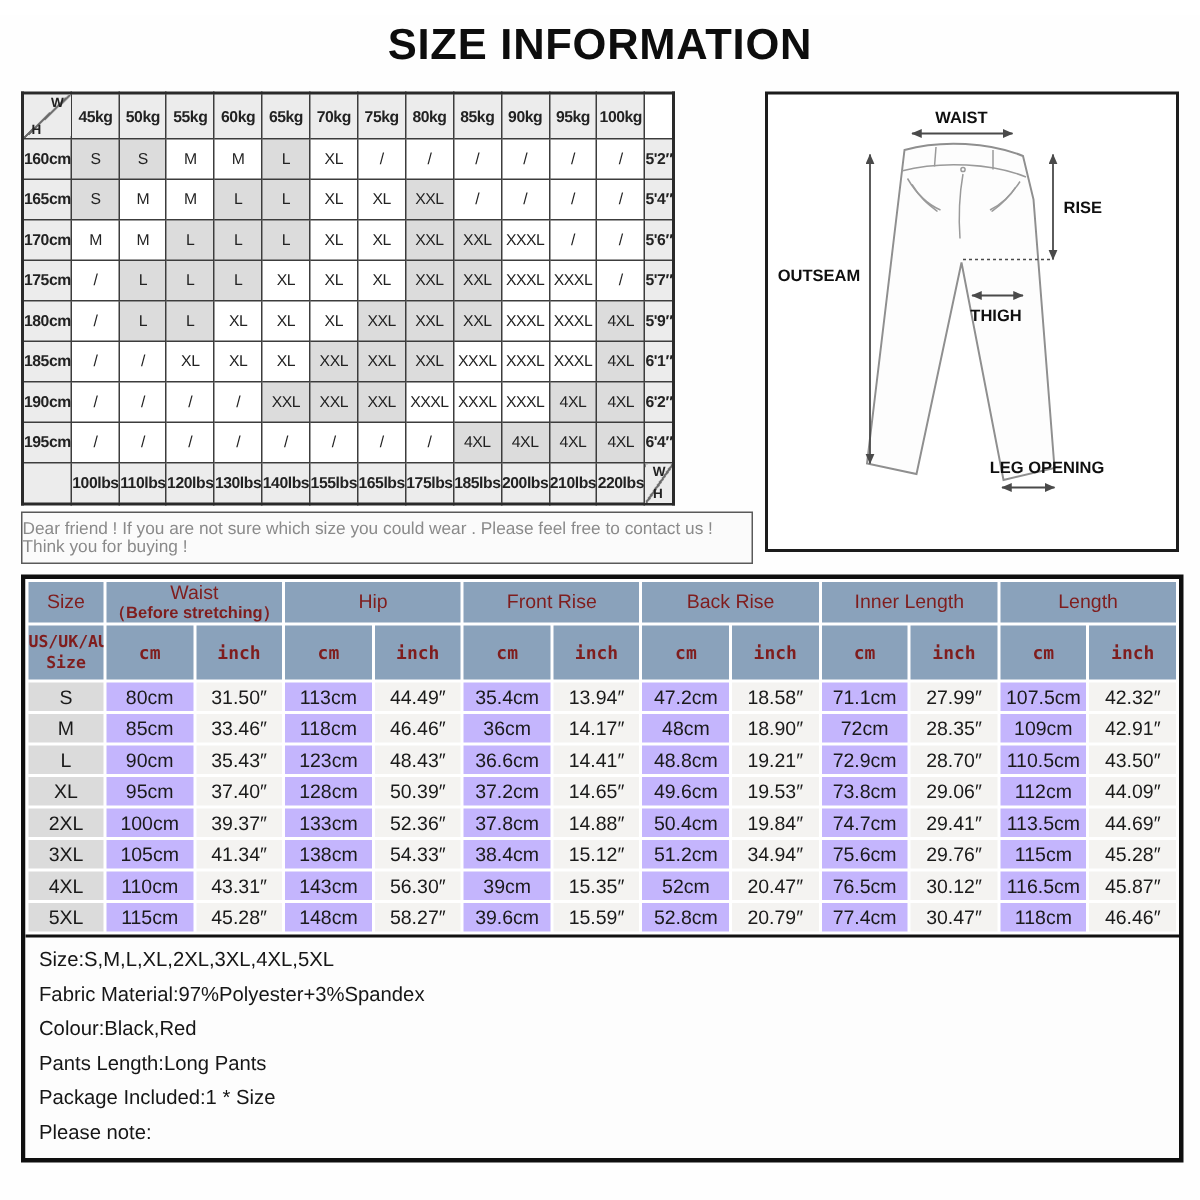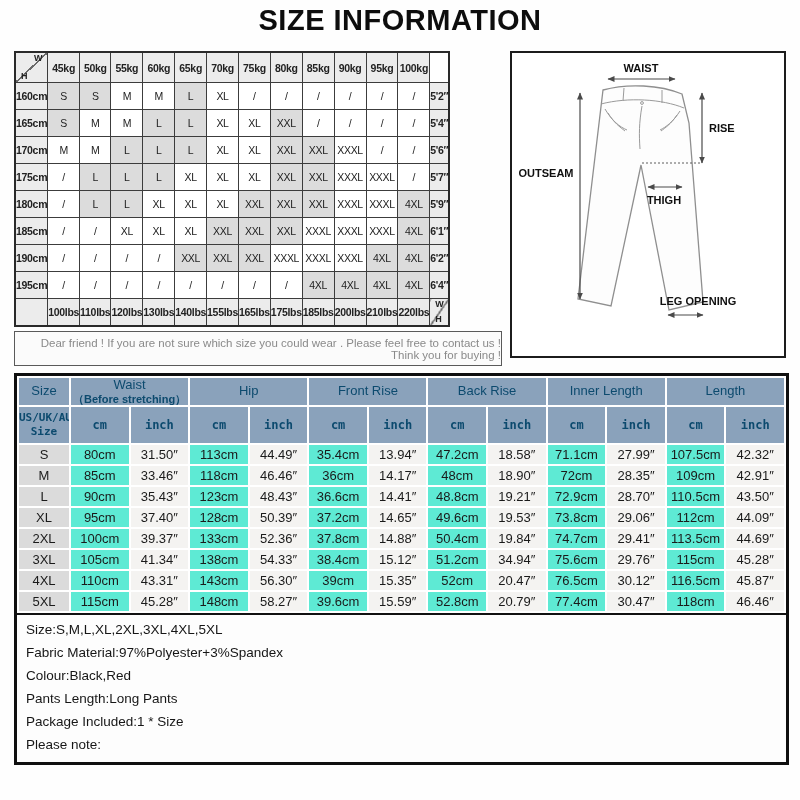--- a/index.html
+++ b/index.html
@@ -1,49 +1,49 @@
 <!DOCTYPE html>
 <html><head>
 <meta charset="utf-8">
 <style>
   html,body{margin:0;padding:0;background:#fff;}
   body{width:800px;height:800px;font-family:"Liberation Sans",sans-serif;color:#1a1a1a;overflow:hidden;}
   .page{position:relative;width:800px;height:800px;background:#fefefe;}
-  .title{margin:0;padding-top:4px;text-align:center;font-size:29px;font-weight:bold;letter-spacing:.5px;color:#0d0d0d;}
+  .title{margin:10px;padding-top:4px;text-align:center;font-size:29px;font-weight:bold;letter-spacing:.5px;color:#0d0d0d;}
   .top-section{display:flex;align-items:flex-start;margin:14px 0 0 14px;gap:8px;}
   
   table.matrix{border-collapse:collapse;border:2px solid #2a2a2a;background:#fff;}
   table.matrix td{border:1px solid #3c3c3c;text-align:center;vertical-align:middle;
     font-size:10.5px;letter-spacing:-.3px;height:26px;padding:0;color:#222;white-space:nowrap;}
   table.matrix tr.hrow td{height:29px;font-weight:bold;}
   td.hdr{background:#ececec;font-weight:bold;}
   td.plain{background:#fff;}
   td.val{background:#fff;}
   td.val.shaded{background:#dcdcdc;}
   td.corner{position:relative;background:#ececec;
     background-image:linear-gradient(to bottom right,transparent calc(50% - .8px),#6a6a6a calc(50% - .8px),#6a6a6a calc(50% + .8px),transparent calc(50% + .8px));}
   td.corner .cw{position:absolute;top:0;right:5px;font-size:9px;font-weight:bold;}
   td.corner .ch{position:absolute;bottom:1px;left:5px;font-size:9px;font-weight:bold;}
   .friend-box{width:486px;margin-top:4px;border:1px solid #5a5a5a;background:#fbfbfb;
-    text-align:right;font-size:11.5px;color:#8a8a8a;padding:5px 0 4px;}
+    text-align:left;font-size:11.5px;color:#8a8a8a;padding:5px 0 4px;}
   
   .diagram-box{width:272px;height:303px;border:2px solid #1c1c1c;background:#fff;position:relative;}
   .diagram-box svg{display:block;}
   
   .bottom-wrap{width:769px;margin:7px 0 0 14px;border:3px solid #0f0f0f;background:#fff;}
   table.measure{width:100%;table-layout:fixed;border-collapse:separate;border-spacing:2px;background:#fff;}
   table.measure td{text-align:center;vertical-align:middle;padding:0;overflow:hidden;}
-  .blue{background:#8aa2bb;color:#0c4a6e;}
+  .blue{background:#8aa2bb;color:#7f1d1d;}
   .ghead{font-size:13px;height:27px;line-height:1.1;}
   .ghead .l2{font-size:11px;font-weight:bold;}
   .subhead{font-size:11px;line-height:1.3;height:30px;}
   .mono{font-family:"DejaVu Sans Mono",monospace;font-weight:bold;}
   .unit{font-size:12px;height:36px;}
   .sz{background:#dbdbdb;font-size:13px;height:19px;}
-  .cmc{background:#5eead4;font-size:13px;}
+  .cmc{background:#c4b5fd;font-size:13px;}
   .inc{background:#f4f3f1;font-size:13px;}
   .notes{border-top:2px solid #111;padding:3px 9px 6px;background:#fdfdfd;}
   .note-line{font-size:13.5px;line-height:23px;color:#161616;white-space:nowrap;}
 </style>
 </head>
 <body>
 
 <div class="page">
 
   <h1 class="title">SIZE INFORMATION</h1>

